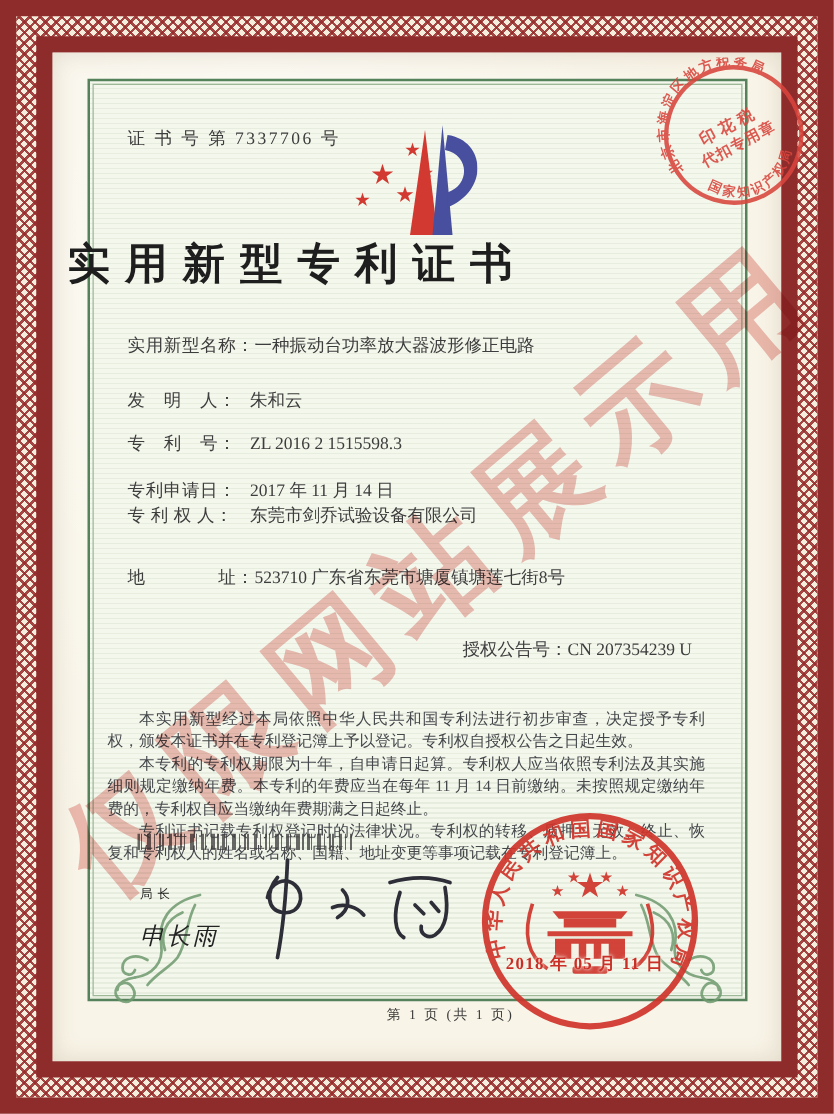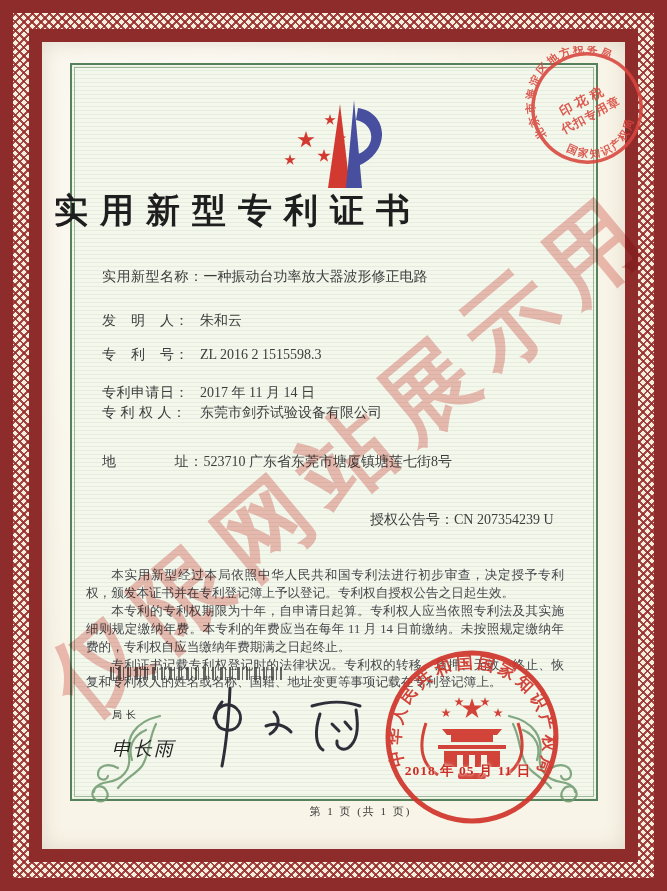--- a/index.html
+++ b/index.html
@@ -100,20 +100,21 @@
   <svg class="flourish br" viewBox="0 0 96 96">
     <g stroke="#6f9a6f" stroke-width="2.2" fill="none" stroke-linecap="round">
       <path d="M92,6 C66,12 58,28 61,46 C63,60 54,70 40,72"></path>
       <path d="M40,72 C26,74 20,84 28,90 C35,94 43,88 38,80 C34,74 26,76 26,82"></path>
       <path d="M78,20 C64,26 60,38 64,50"></path>
       <path d="M50,58 C40,52 30,56 30,64 C30,70 38,72 40,66"></path>
       <path d="M88,14 C80,30 82,44 74,56 C68,64 58,68 50,78"></path>
     </g>
   </svg>
 
+  <div class="abs cert-no">证 书 号 第 7337706 号</div>
 
   <svg class="abs logo" viewBox="0 0 104 96">
     <defs>
       <polygon id="lstar" points="0,-1 0.224,-0.309 0.951,-0.309 0.363,0.118 0.588,0.809 0,0.382 -0.588,0.809 -0.363,0.118 -0.951,-0.309 -0.224,-0.309"></polygon>
     </defs>
     <g fill="#d23a31">
       <use href="#lstar" transform="translate(12,64) scale(6)"></use>
       <use href="#lstar" transform="translate(28,44) scale(9)"></use>
       <use href="#lstar" transform="translate(46,60) scale(7)"></use>
       <use href="#lstar" transform="translate(52,24) scale(6)"></use>

